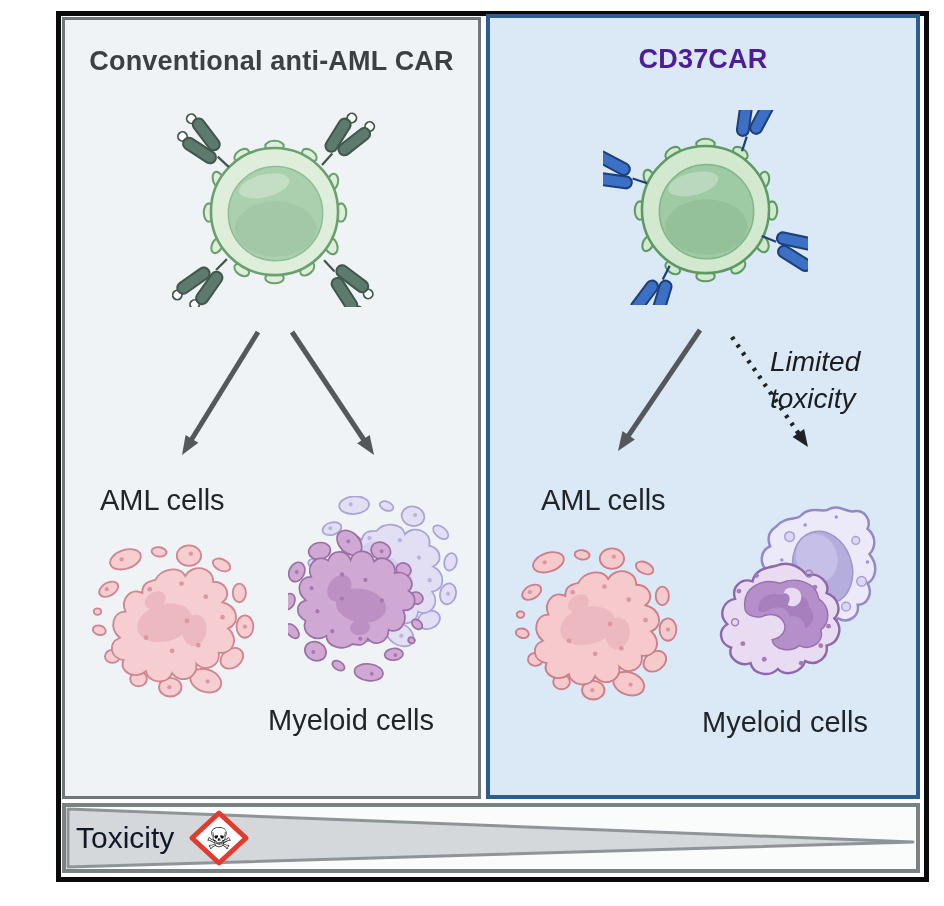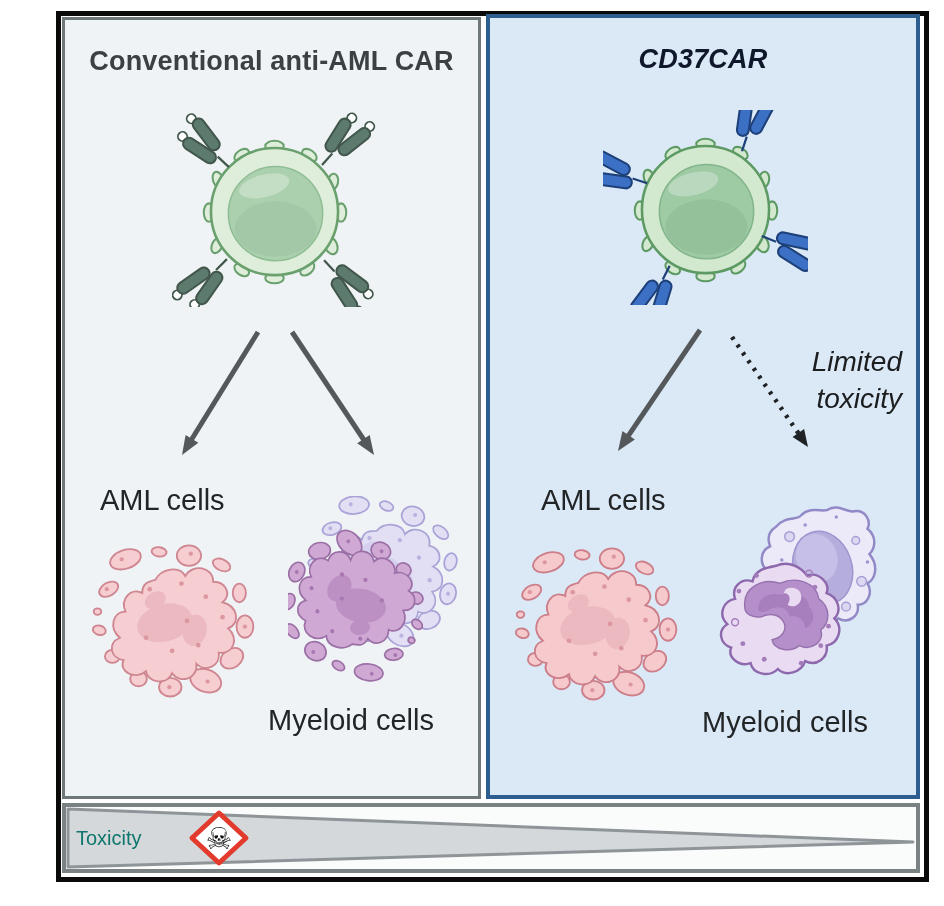--- a/index.html
+++ b/index.html
@@ -19,36 +19,36 @@
   }
   .panel-right{
     left:486px;top:14px;width:434px;height:785px;
     background:#dbe9f7;border:4px solid #2d5e90;
   }
   .panel-title{
     position:absolute;left:0;top:26px;width:100%;text-align:center;
     font-size:27px;font-weight:700;letter-spacing:.2px;
   }
   .panel-left .panel-title{color:#3a4043;}
-  .panel-right .panel-title{color:#0f172a;font-style:italic;}
+  .panel-right .panel-title{color:#4c1d95;}
   .cell-label{
     position:absolute;font-size:29px;color:#222527;white-space:nowrap;text-align:right;
   }
   .limited-note{
-    position:absolute;left:770px;top:344px;width:132px;text-align:right;
+    position:absolute;left:770px;top:344px;width:132px;text-align:left;
     font-style:italic;font-size:28px;line-height:1.32;color:#1b1d1f;
   }
   .abs{position:absolute;}
   .tox-bar{
     position:absolute;left:62px;top:803px;width:858px;height:70px;
     background:#fafbfb;border:4px solid #7b8284;box-sizing:border-box;
   }
   .tox-label{
     position:absolute;left:10px;top:50%;transform:translateY(-50%);
-    font-size:20px;color:#0f766e;
+    font-size:30px;color:#0f172a;
   }
   svg{display:block;}
 </style>
 </head>
 <body>
 
 <div id="canvas">
 
   <svg width="0" height="0" style="position:absolute" aria-hidden="true">
     <defs>

